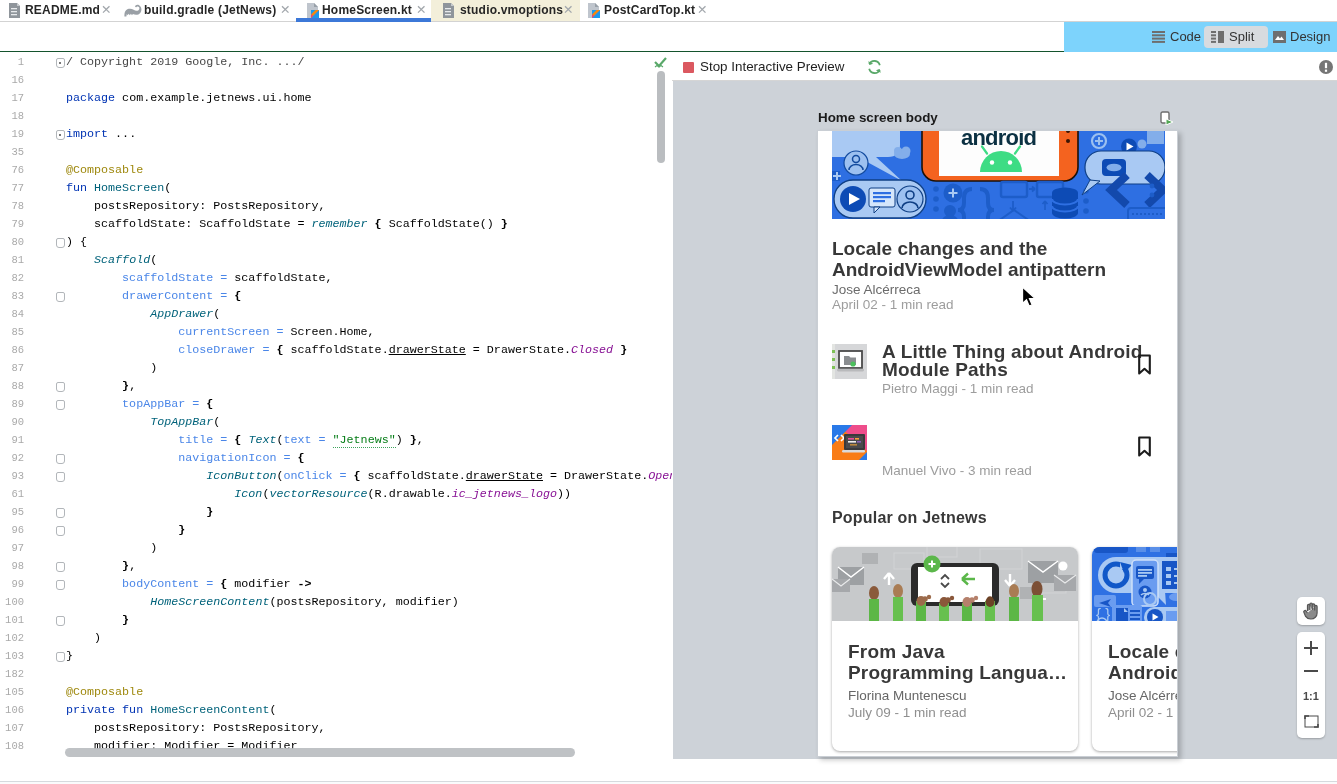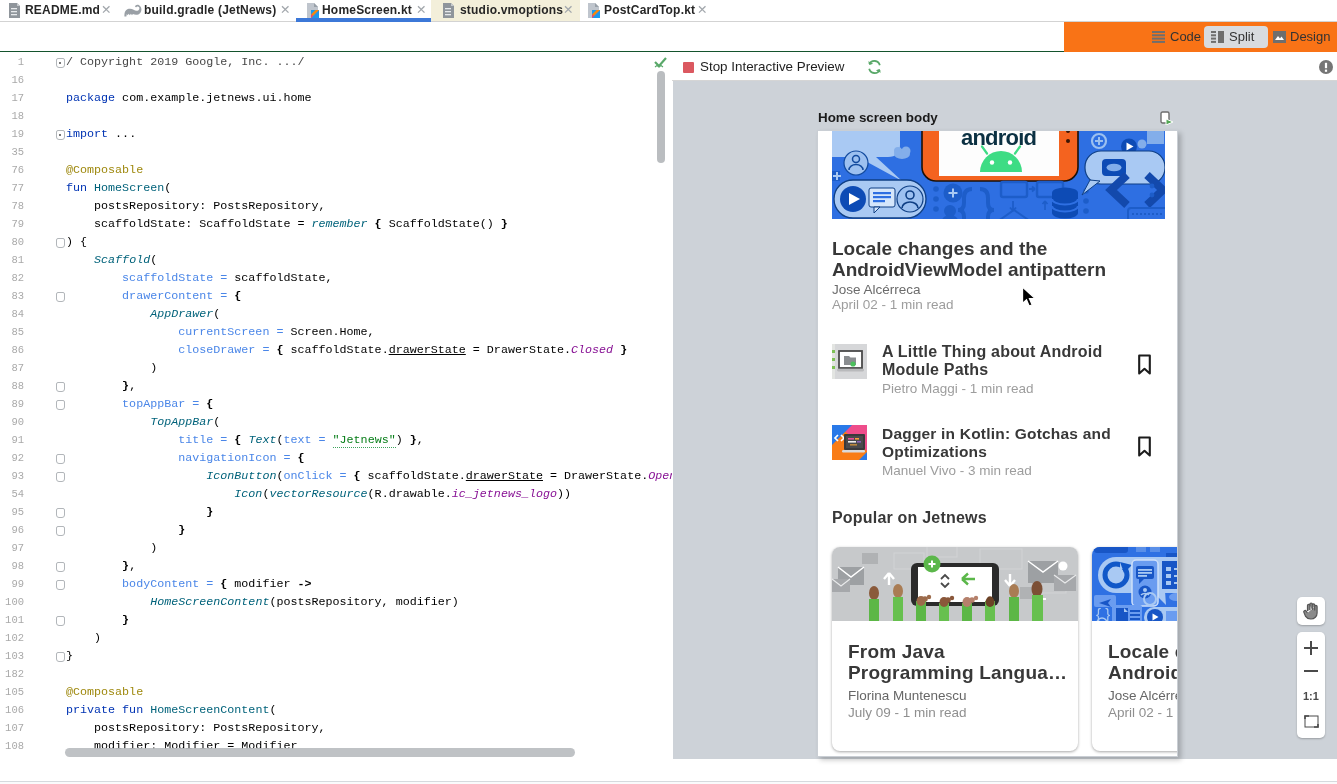--- a/index.html
+++ b/index.html
@@ -1,17 +1,17 @@
 <!DOCTYPE html>
 <html><head>
 <meta charset="utf-8">
 <style>
 * { margin:0; padding:0; box-sizing:content-box; }
 html,body { width:1337px; height:784px; overflow:hidden; }
-#app { position:relative; width:1337px; height:784px; background:#f97316; font-family:"Liberation Sans",sans-serif; overflow:hidden; }
+#app { position:relative; width:1337px; height:784px; background:#7dd3fc; font-family:"Liberation Sans",sans-serif; overflow:hidden; }
 
 #tabbar { position:absolute; left:0; top:0; width:1337px; height:21px; background:#fff; border-bottom:1px solid #d3d3d3; }
 #tabbar .lbl { position:absolute; top:0; height:21px; line-height:21px; font-size:12px; font-weight:bold; color:#262626; letter-spacing:0.2px; white-space:nowrap; }
 #tabbar .x { position:absolute; top:0; height:21px; line-height:21px; font-size:12.5px; color:#a2a7ac; }
 #tab-underline { position:absolute; left:296px; top:18px; width:135px; height:4px; background:#3c78d8; }
 .ticon { position:absolute; top:3px; }
 
 #toolbar2 { position:absolute; left:0; top:22px; width:1064px; height:29px; background:#fff; border-bottom:5px solid #14532d; }
 .modebtn { position:absolute; top:0; height:29px; line-height:29px; font-size:13px; color:#333; white-space:nowrap; }
 #splitbg { position:absolute; left:1204px; top:4px; width:64px; height:22px; background:#d8dbdf; border-radius:4px; }
@@ -143,21 +143,21 @@
     <div class="row" style="top:253px"><span class="num">84</span><span class="cd">            <span class="fc">AppDrawer</span>(</span></div>
     <div class="row" style="top:271px"><span class="num">85</span><span class="cd">                <span class="na">currentScreen =</span> Screen.Home,</span></div>
     <div class="row" style="top:289px"><span class="num">86</span><span class="cd">                <span class="na">closeDrawer =</span> <span class="b">{</span> scaffoldState.<span class="u">drawerState</span> = DrawerState.<span class="pp">Closed</span> <span class="b">}</span></span></div>
     <div class="row" style="top:307px"><span class="num">87</span><span class="cd">            )</span></div>
     <div class="row" style="top:325px"><span class="num">88</span><span class="fm" style="top:5px"></span><span class="cd">        <span class="b">}</span>,</span></div>
     <div class="row" style="top:343px"><span class="num">89</span><span class="fm" style="top:5px"></span><span class="cd">        <span class="na">topAppBar =</span> <span class="b">{</span></span></div>
     <div class="row" style="top:361px"><span class="num">90</span><span class="cd">            <span class="fc">TopAppBar</span>(</span></div>
     <div class="row" style="top:379px"><span class="num">91</span><span class="cd">                <span class="na">title =</span> <span class="b">{</span> <span class="fc">Text</span>(<span class="na">text =</span> <span class="str" style="border-bottom:1px dotted #3fa45c">"Jetnews"</span>) <span class="b">}</span>,</span></div>
     <div class="row" style="top:397px"><span class="num">92</span><span class="fm" style="top:5px"></span><span class="cd">                <span class="na">navigationIcon =</span> <span class="b">{</span></span></div>
     <div class="row" style="top:415px"><span class="num">93</span><span class="fm" style="top:5px"></span><span class="cd">                    <span class="fc">IconButton</span>(<span class="na">onClick =</span> <span class="b">{</span> scaffoldState.<span class="u">drawerState</span> = DrawerState.<span class="pp">Opened</span></span></div>
-    <div class="row" style="top:433px"><span class="num">54</span><span class="cd">                        <span class="fc">Icon</span>(<span class="fc">vectorResource</span>(R.drawable.<span class="pp">ic_jetnews_logo</span>))</span></div>
+    <div class="row" style="top:433px"><span class="num">61</span><span class="cd">                        <span class="fc">Icon</span>(<span class="fc">vectorResource</span>(R.drawable.<span class="pp">ic_jetnews_logo</span>))</span></div>
     <div class="row" style="top:451px"><span class="num">95</span><span class="fm" style="top:5px"></span><span class="cd">                    <span class="b">}</span></span></div>
     <div class="row" style="top:469px"><span class="num">96</span><span class="fm" style="top:5px"></span><span class="cd">                <span class="b">}</span></span></div>
     <div class="row" style="top:487px"><span class="num">97</span><span class="cd">            )</span></div>
     <div class="row" style="top:505px"><span class="num">98</span><span class="fm" style="top:5px"></span><span class="cd">        <span class="b">}</span>,</span></div>
     <div class="row" style="top:523px"><span class="num">99</span><span class="fm" style="top:5px"></span><span class="cd">        <span class="na">bodyContent =</span> <span class="b">{</span> modifier <span class="b">-&gt;</span></span></div>
     <div class="row" style="top:541px"><span class="num">100</span><span class="cd">            <span class="fc">HomeScreenContent</span>(postsRepository, modifier)</span></div>
     <div class="row" style="top:559px"><span class="num">101</span><span class="fm" style="top:5px"></span><span class="cd">        <span class="b">}</span></span></div>
     <div class="row" style="top:577px"><span class="num">102</span><span class="cd">    )</span></div>
     <div class="row" style="top:595px"><span class="num">103</span><span class="fm" style="top:5px"></span><span class="cd">}</span></div>
     <div class="row" style="top:613px"><span class="num">182</span></div>
@@ -287,42 +287,41 @@
       <rect width="35" height="35" fill="#d6d7d9"></rect>
       <rect x="0" y="0" width="3" height="35" fill="#e3e5e2"></rect>
         <rect x="0" y="6" width="3" height="3" fill="#7ec157"></rect>
         <rect x="0" y="14" width="3" height="3" fill="#7ec157"></rect>
         <rect x="0" y="22" width="3" height="3" fill="#7ec157"></rect>
       <rect x="7" y="7" width="23" height="17" fill="#fff" stroke="#4a4a4a" stroke-width="1.8"></rect>
       <path d="M12,12 h5 l1.5,1.5 h5.5 v7.5 h-12 z" fill="#8a8d90"></path>
       <circle cx="21" cy="20" r="2.6" fill="#4bc15c"></circle>
       <rect x="5" y="24.8" width="27" height="2.6" rx="1.3" fill="#b9babc"></rect>
     </svg>
-    <div class="jt" style="left:64px;top:212px;font-size:16px;line-height:18.2px">A Little Thing about Android<br>Module Paths</div>
+    <div class="jt" style="left:64px;top:212px;font-size:19px;line-height:18.2px">A Little Thing about Android<br>Module Paths</div>
     <div class="jm" style="left:64px;top:250px;font-size:13.5px;color:#9d9d9d">Pietro Maggi - 1 min read</div>
     <svg style="position:absolute;left:319px;top:223px" width="15" height="22" viewBox="0 0 15 22">
         <path d="M2.2,1.5 h10.6 v18 l-5.3,-4.7 -5.3,4.7 z" fill="none" stroke="#1c1c1c" stroke-width="2.1" stroke-linejoin="round"></path>
       </svg>
 
     <svg style="position:absolute;left:14px;top:294px" width="35" height="35" viewBox="0 0 35 35">
       <rect width="35" height="35" fill="#f97c16"></rect>
       <path d="M6,0 h29 v26 z" fill="#ee4d8b"></path>
       <path d="M0,0 h20 l-20,20 z" fill="#2979e8"></path>
       <path d="M27,35 l8,-8 v8 z" fill="#2979e8"></path>
       <path d="M6,10 l-3,3 3,3 M9,10 l3,3 -3,3" stroke="#fff" stroke-width="1.7" fill="none"></path>
       <rect x="12" y="9" width="21" height="16" rx="1" fill="#3a3a3c"></rect>
       <rect x="14" y="11" width="17" height="12" fill="#4a4a4c"></rect>
       <rect x="16" y="13" width="6" height="1.6" fill="#e84e9b"></rect>
         <rect x="23" y="13" width="4" height="1.6" fill="#f9a13c"></rect>
       <rect x="16" y="16" width="8" height="1.6" fill="#efefef"></rect>
         <rect x="25" y="16" width="4" height="1.6" fill="#8a62b8"></rect>
       <rect x="18" y="19" width="7" height="1.6" fill="#b9863c"></rect>
       <rect x="10" y="25" width="23" height="2.4" rx="1.2" fill="#d9dadc"></rect>
     </svg>
-    <div class="jt" style="left:64px;top:294px;font-size:15.5px;line-height:18.2px">Dagger in Kotlin: Gotchas and<br>Optimizations</div>
     <div class="jm" style="left:64px;top:332px;font-size:13.5px;color:#9d9d9d">Manuel Vivo - 3 min read</div>
     <svg style="position:absolute;left:319px;top:305px" width="15" height="22" viewBox="0 0 15 22">
         <path d="M2.2,1.5 h10.6 v18 l-5.3,-4.7 -5.3,4.7 z" fill="none" stroke="#1c1c1c" stroke-width="2.1" stroke-linejoin="round"></path>
       </svg>
 
     <div class="jt" style="left:14px;top:378px;font-size:16px">Popular on Jetnews</div>
 
     <div style="position:absolute;left:14px;top:416px;width:246px;height:204px;background:#fff;border-radius:8px;box-shadow:0 1px 3px rgba(0,0,0,0.35);overflow:hidden">
       <svg style="position:absolute;left:0;top:0" width="246" height="74" viewBox="0 0 246 74">
         <rect width="246" height="74" fill="#c7c9cb"></rect>

